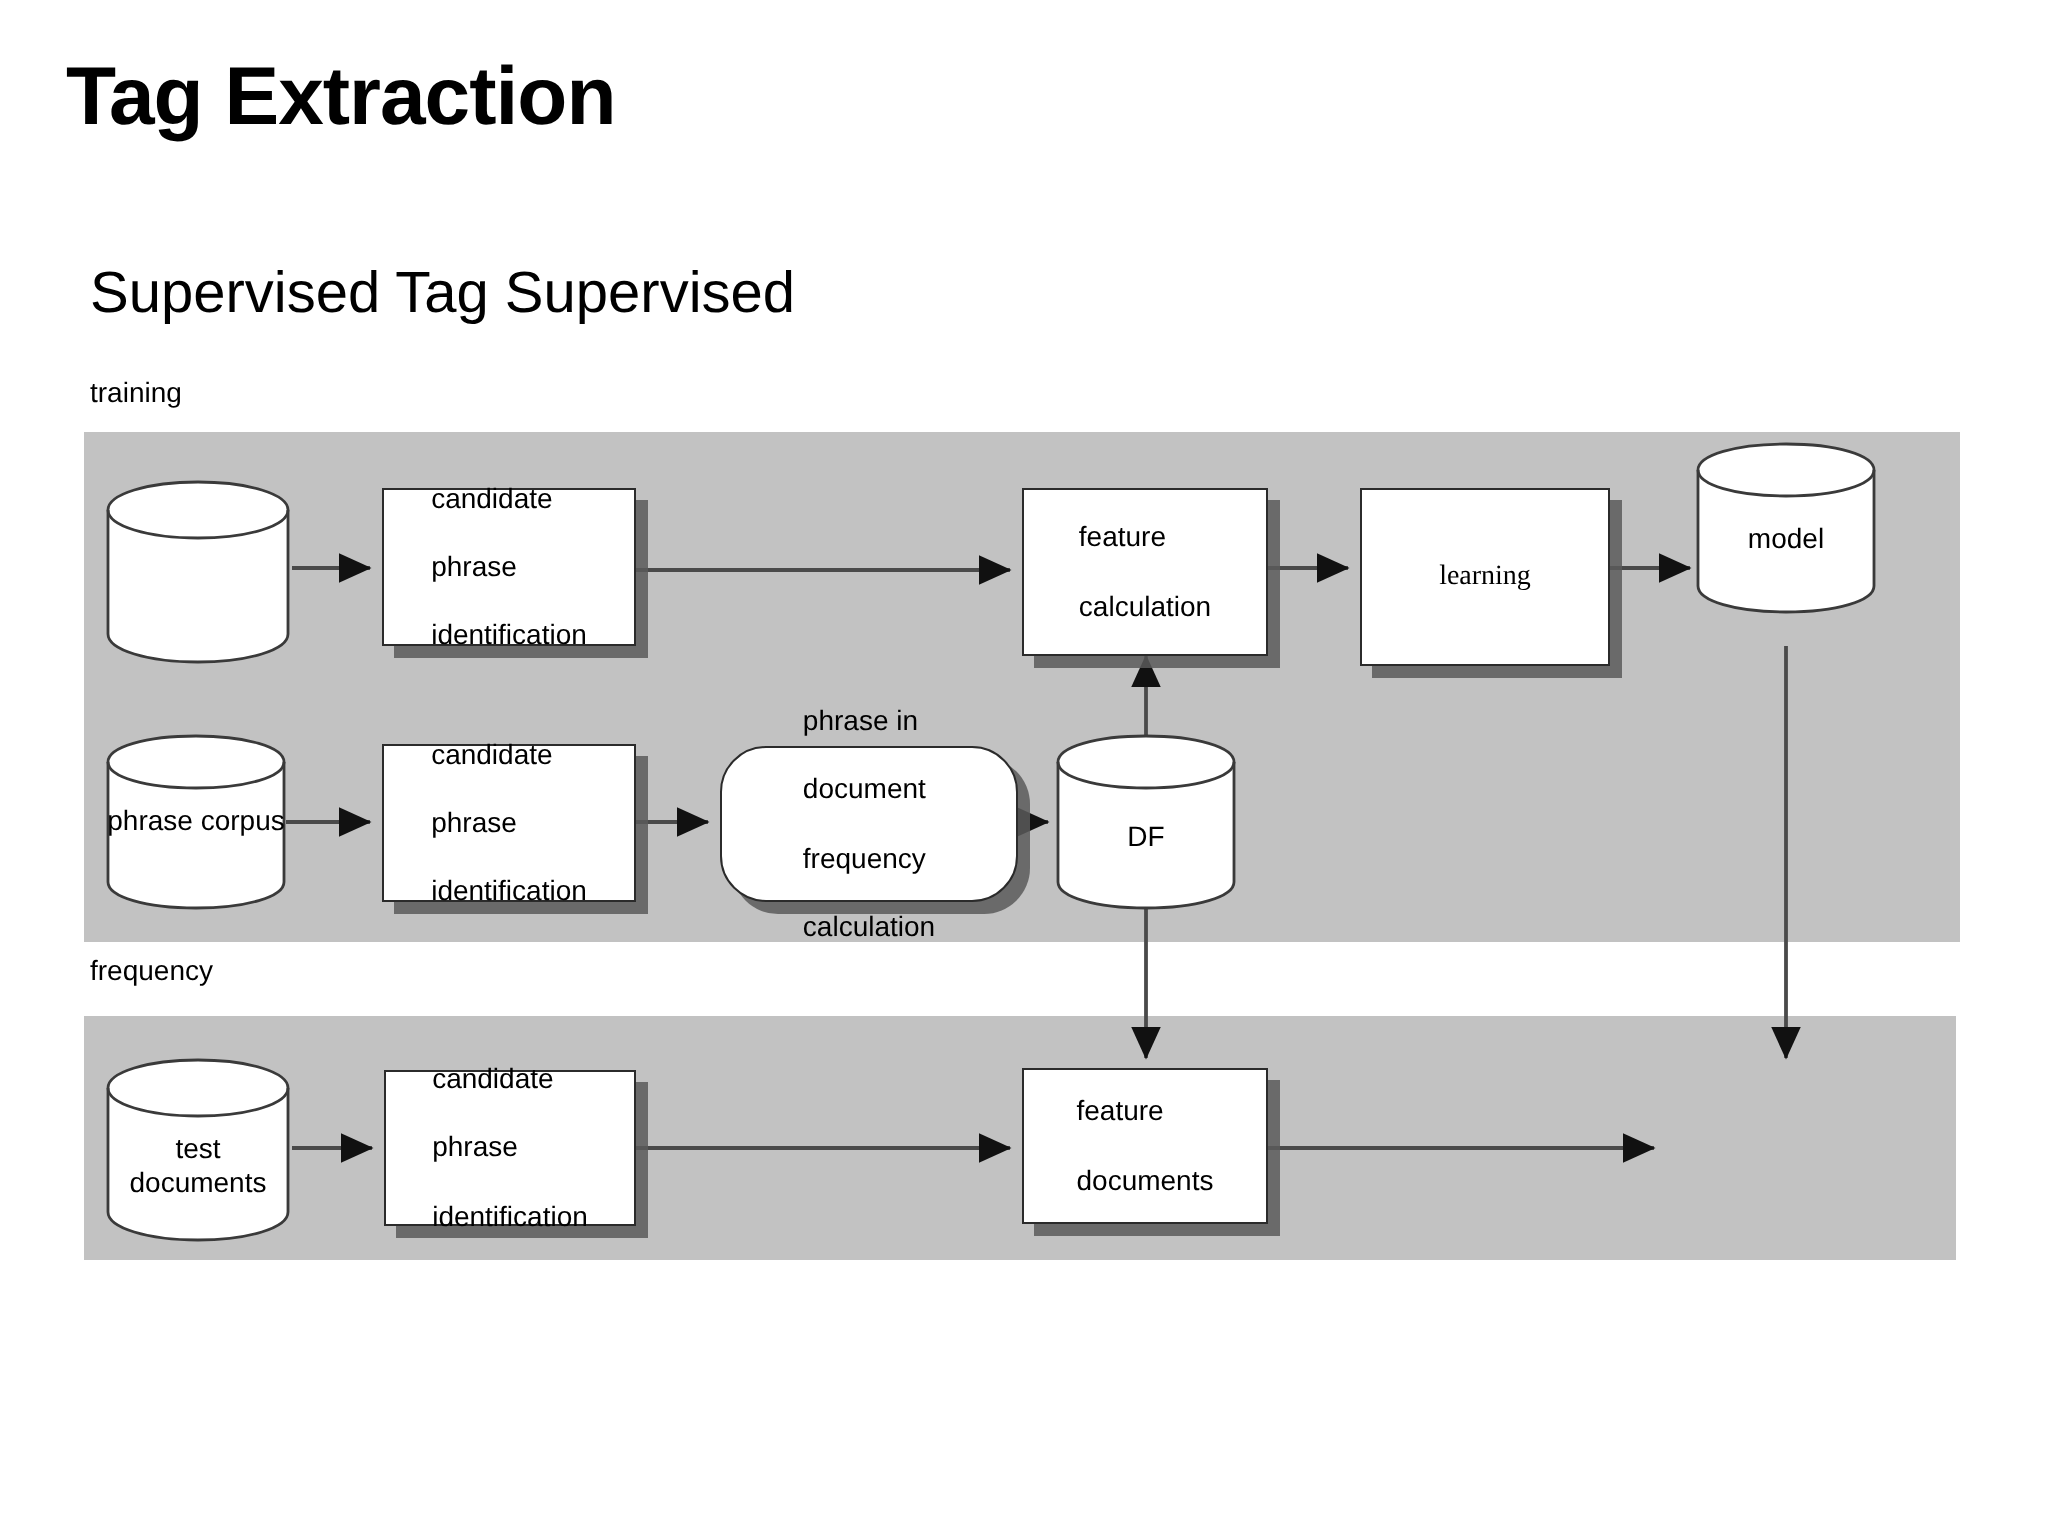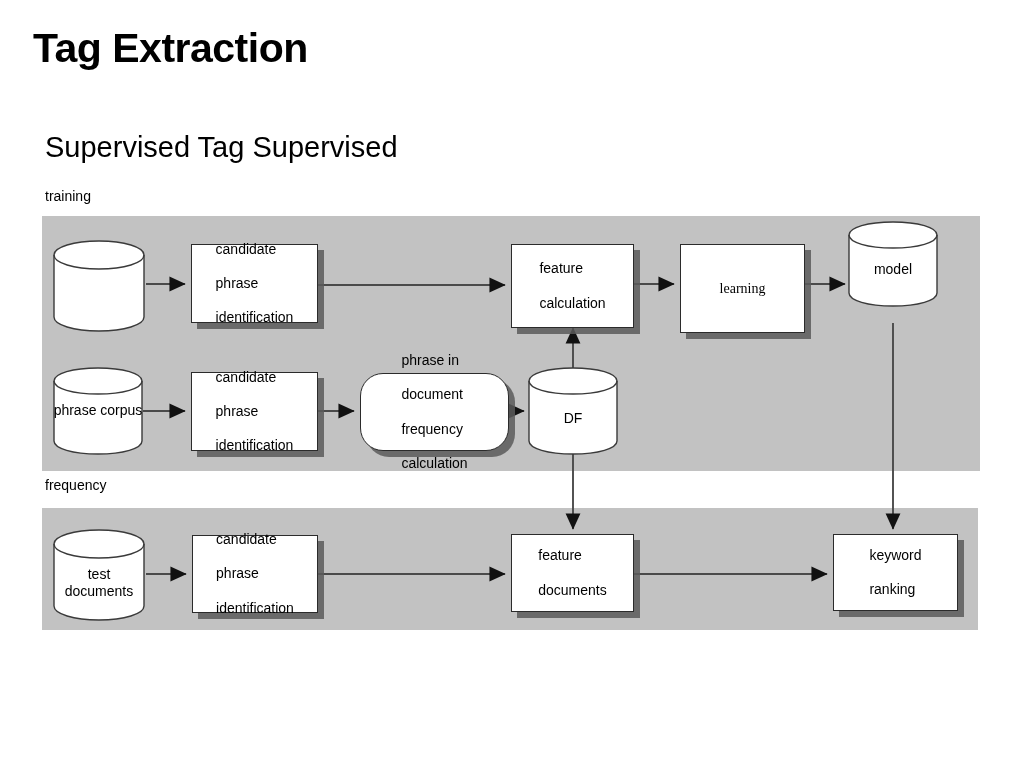--- a/index.html
+++ b/index.html
@@ -249,21 +249,15 @@
       </span>
     </div>
 
     <div class="box" style="left:511px;top:534px;width:123px;height:78px;">
       <span>
         <span>feature</span><br>
         <span>documents</span>
       </span>
     </div>
 
-    <div class="box" style="left:833px;top:534px;width:125px;height:77px;">
-      <span>
-        <span>keyword</span><br>
-        <span>ranking</span>
-      </span>
-    </div>
 
   </div>
 </div>
 
 </body></html>

